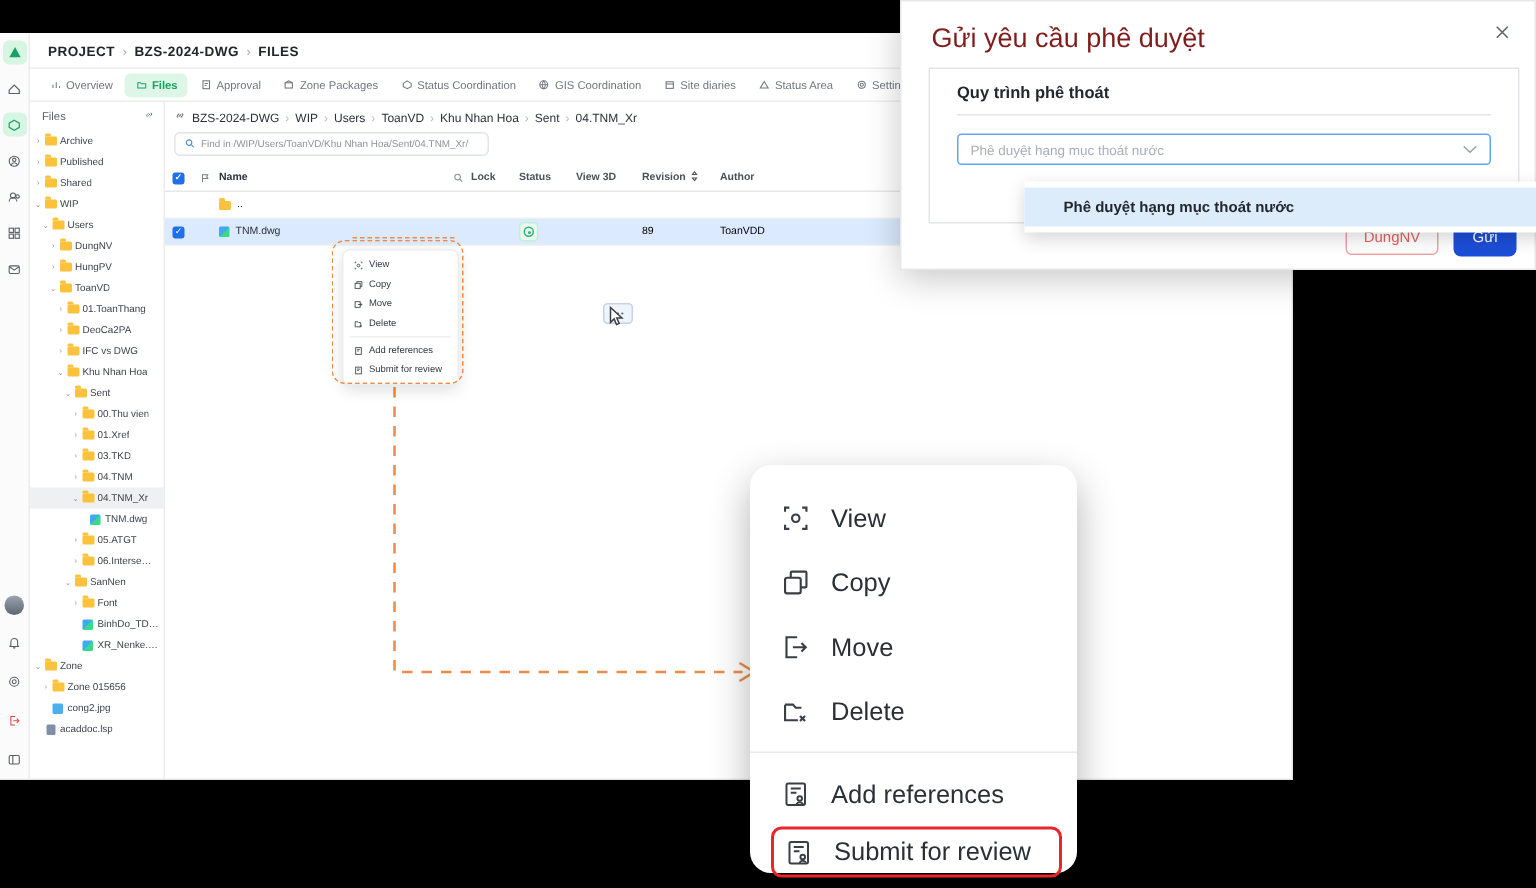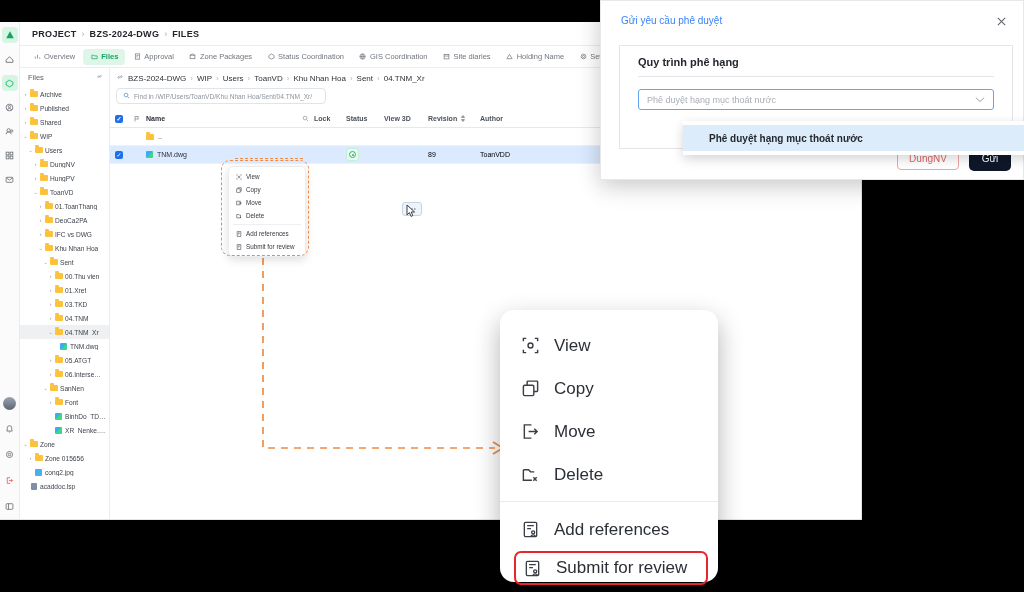--- a/index.html
+++ b/index.html
@@ -180,21 +180,21 @@
     position: relative; margin: 0 10px 0 14px; padding-left: 6px;
     border: 2px solid #e8262a; border-radius: 7px; height: 34px;
   }
 
   
   .dialog {
     position: absolute; left: 600px; top: 0; width: 424px; height: 180px;
     background: #fff; box-shadow: 0 6px 22px rgba(0,0,0,.22); z-index: 60;
     border: 1px solid #e8e8e8;
   }
-  .dlg-title { position: absolute; left: 20px; top: 14px; font-size: 10px; color: #3b82f6; }
+  .dlg-title { position: absolute; left: 20px; top: 14px; font-size: 18px; color: #7f1d1d; }
   .dlg-close {
     position: absolute; right: 14px; top: 12px; width: 16px; height: 16px;
     display: flex; align-items: center; justify-content: center;
     color: #5e636a; font-size: 14px; line-height: 1;
   }
   .dlg-card {
     position: absolute; left: 18px; top: 44px; right: 10px; height: 104px;
     border: 1px solid #e3e5e8; background: #fff;
   }
   .dlg-card-title { padding: 10px 0 8px 18px; font-size: 11px; font-weight: bold; color: #24282e; }
@@ -215,21 +215,21 @@
   }
   .dlg-actions {
     position: absolute; right: 12px; bottom: 8px; display: flex; align-items: center; gap: 10px; z-index: 59;
   }
   .btn-cancel {
     width: 62px; height: 24px; border: 1px solid #f0a5a5; border-radius: 4px;
     color: #e06464; font-size: 10px; display: flex; align-items: center; justify-content: center;
     background: #fff;
   }
   .btn-send {
-    width: 42px; height: 26px; border-radius: 5px; background: #0f172a;
+    width: 42px; height: 26px; border-radius: 5px; background: #1d4ed8;
     color: #fff; font-size: 10px; display: flex; align-items: center; justify-content: center;
   }
   .hover-cell {
     position: absolute; left: 292px; top: 134px; width: 20px; height: 14px;
     border: 1px solid #c7d3e2; border-radius: 3px; background: #eef4fb; z-index: 18;
     display: flex; align-items: center; justify-content: center;
   }
   .cursor-arrow { position: absolute; left: 296px; top: 136px; z-index: 23; }
 </style>
 </head>
@@ -382,21 +382,21 @@
             </svg>
           </span>
         <span>Site diaries</span>
       </div>
       <div class="modtab">
         <span class="mi">
             <svg width="7" height="7" viewBox="0 0 16 16" fill="none" stroke="currentColor" stroke-width="1.6">
               <path d="M8 3 14 13H2Z"></path>
             </svg>
           </span>
-        <span>Holding Name</span>
+        <span>Status Area</span>
       </div>
       <div class="modtab">
         <span class="mi">
             <svg width="7" height="7" viewBox="0 0 16 16" fill="none" stroke="currentColor" stroke-width="1.6">
               <circle cx="8" cy="8" r="2.4"></circle>
               <circle cx="8" cy="8" r="5.4"></circle>
             </svg>
           </span>
         <span>Setting</span>
       </div>
@@ -874,21 +874,21 @@
 
   <div class="dialog">
     <div class="dlg-title">Gửi yêu cầu phê duyệt</div>
     <div class="dlg-close">
       <svg width="13" height="13" viewBox="0 0 16 16" fill="none" stroke="currentColor" stroke-width="1.3">
           <path d="M3.5 3.5 12.5 12.5M12.5 3.5 3.5 12.5"></path>
         </svg>
     </div>
 
     <div class="dlg-card">
-      <div class="dlg-card-title">Quy trình phê hạng</div>
+      <div class="dlg-card-title">Quy trình phê thoát</div>
       <div class="dlg-card-rule"></div>
       <div class="dlg-select">
         <span>Phê duyệt hạng mục thoát nước</span>
         <span class="dlg-caret">
           <svg width="10" height="7" viewBox="0 0 12 8" fill="none" stroke="currentColor" stroke-width="1.2">
               <path d="M1 1.8 6 6.4 11 1.8"></path>
             </svg>
         </span>
       </div>
     </div>

